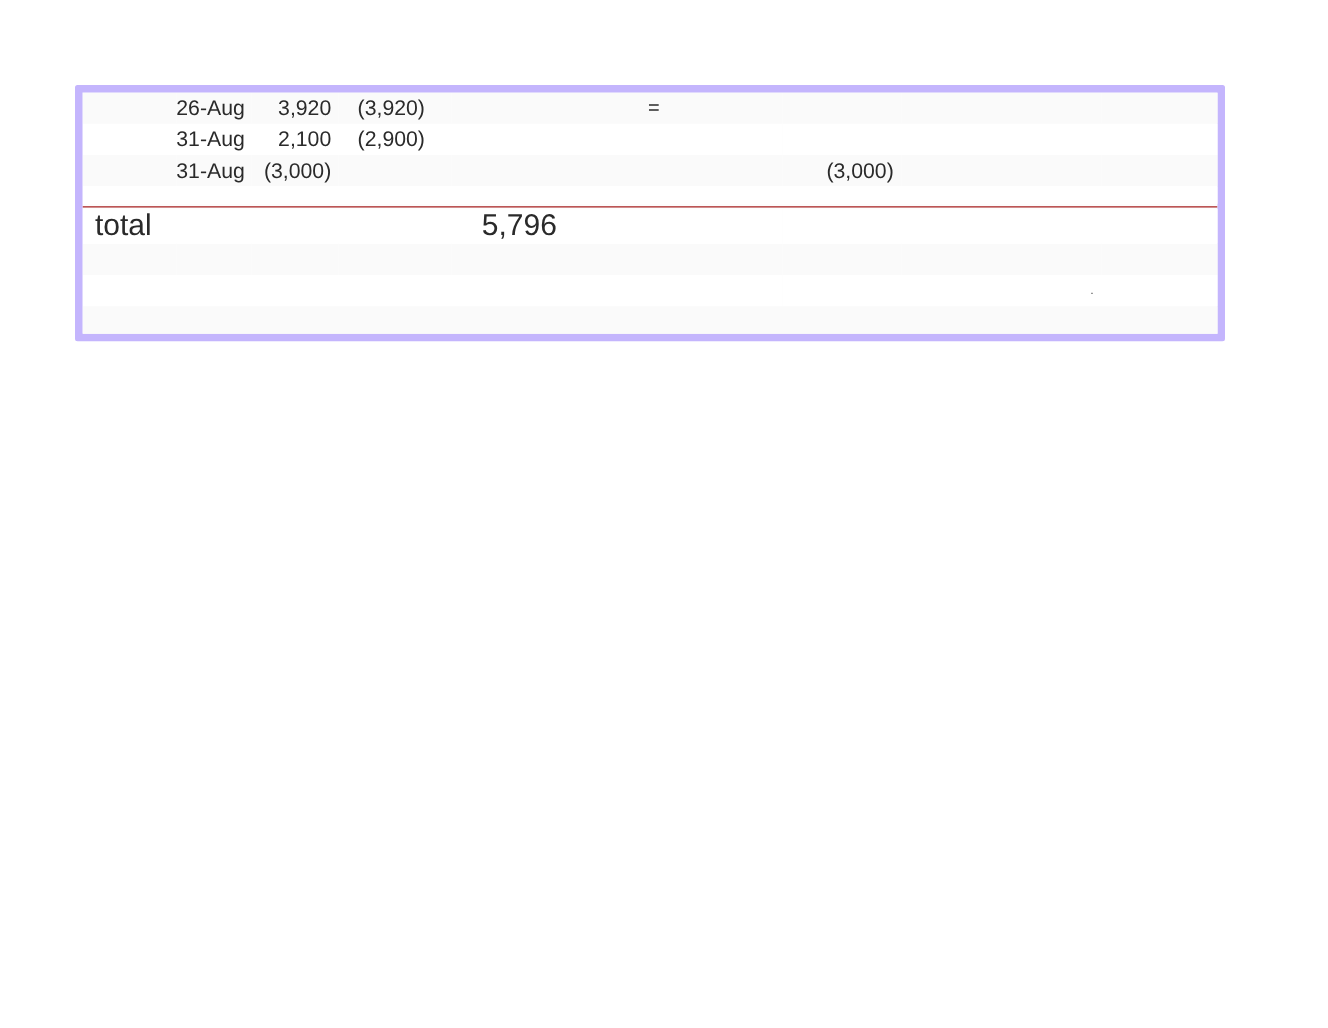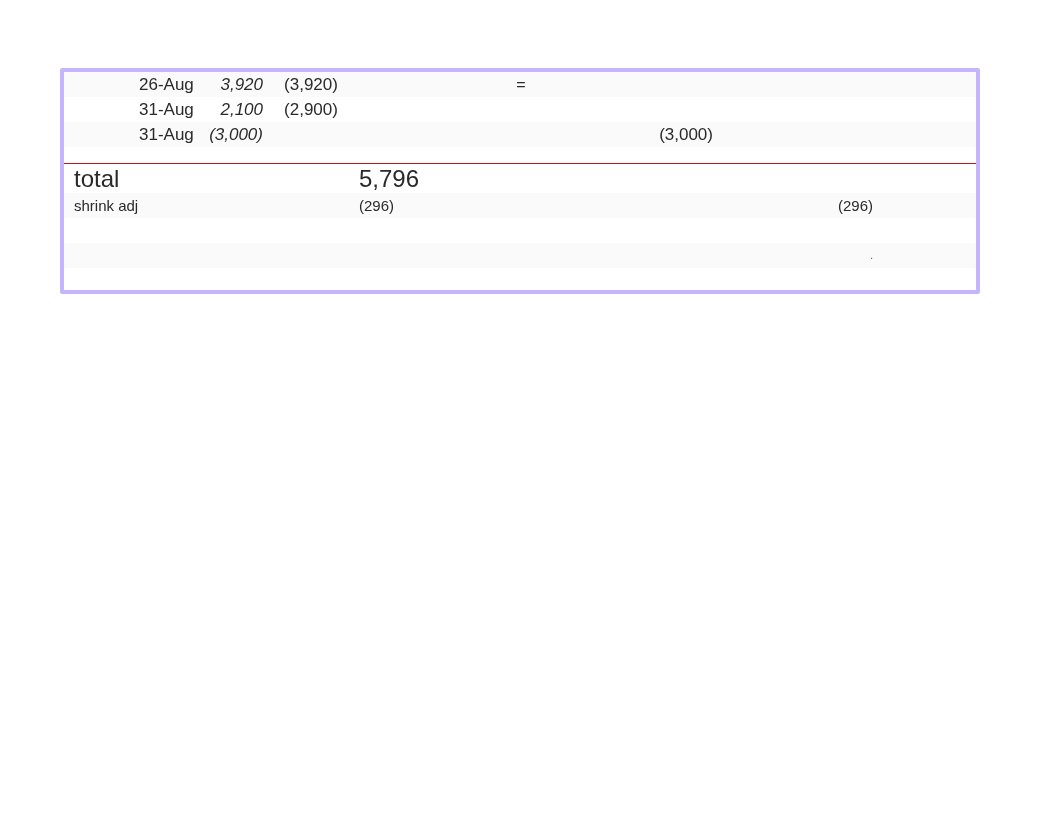--- a/index.html
+++ b/index.html
@@ -10,44 +10,44 @@
       font-family: "Segoe UI", Arial, sans-serif;
       font-size: 17px;
       color: #2a2a2a;
       position: relative;
     }
     .sheet {
       position: absolute;
       left: 60px;
       top: 68px;
       width: 920px;
-      border: 4px solid #c4b5fd;
+      border: 6px solid #c4b5fd;
       border-radius: 2px;
       background: #fdfdfd;
       padding: 0;
     }
     table {
       border-collapse: collapse;
       width: 100%;
       table-layout: fixed;
     }
     td {
       height: 25px;
       padding: 0 6px 0 0;
       vertical-align: middle;
       white-space: nowrap;
       overflow: hidden;
     }
     tr:nth-child(odd) td.shade { background: #fafafa; }
     tr:nth-child(even) td.shade { background: #ffffff; }
     .c-label { width: 75px; text-align: left; padding-left: 10px; font-size: 15px; }
     .c-date  { width: 60px; text-align: right; font-size: 17px;}
-    .c-qty   { width: 70px; text-align: right; font-size: 17px; font-style: italic;}
+    .c-qty   { width: 70px; text-align: right; font-size: 17px;}
     .c-amt1  { width: 90px; text-align: center; font-size: 17px;}
-    .c-amt2  { width: 115px; text-align: left; font-size: 18px;}
+    .c-amt2  { width: 115px; text-align: center; font-size: 18px;}
     .c-mid   { width: 100px; text-align: center; font-size: 16px;}
     .c-gap   { width: 50px; }
     .c-far   { width: 95px; text-align: right; font-size: 17px;}
     .c-sp    { width: 55px; }
     .c-end   { width: 105px; text-align: right; font-size: 15px;}
     .c-tail  { width: auto; }
     .spacer-row td { height: 14px; }
     .hr-row td {
       height: 4px;
       padding: 0;
@@ -129,33 +129,20 @@
       <td class="c-amt1 shade"></td>
       <td class="c-amt2 shade">5,796</td>
       <td class="c-mid shade"></td>
       <td class="c-gap shade"></td>
       <td class="c-far shade"></td>
       <td class="c-sp shade"></td>
       <td class="c-end shade"></td>
       <td class="c-tail shade"></td>
     </tr>
 
-    <tr class="shrink-row">
-      <td class="c-label shade" style="white-space:nowrap; overflow:visible;">shrink adj</td>
-      <td class="c-date shade"></td>
-      <td class="c-qty shade"></td>
-      <td class="c-amt1 shade"></td>
-      <td class="c-amt2 shade">(296)</td>
-      <td class="c-mid shade"></td>
-      <td class="c-gap shade"></td>
-      <td class="c-far shade"></td>
-      <td class="c-sp shade"></td>
-      <td class="c-end shade">(296)</td>
-      <td class="c-tail shade"></td>
-    </tr>
 
     <tr>
       <td class="c-label shade"></td>
       <td class="c-date shade"></td>
       <td class="c-qty shade"></td>
       <td class="c-amt1 shade"></td>
       <td class="c-amt2 shade"></td>
       <td class="c-mid shade"></td>
       <td class="c-gap shade"></td>
       <td class="c-far shade"></td>

